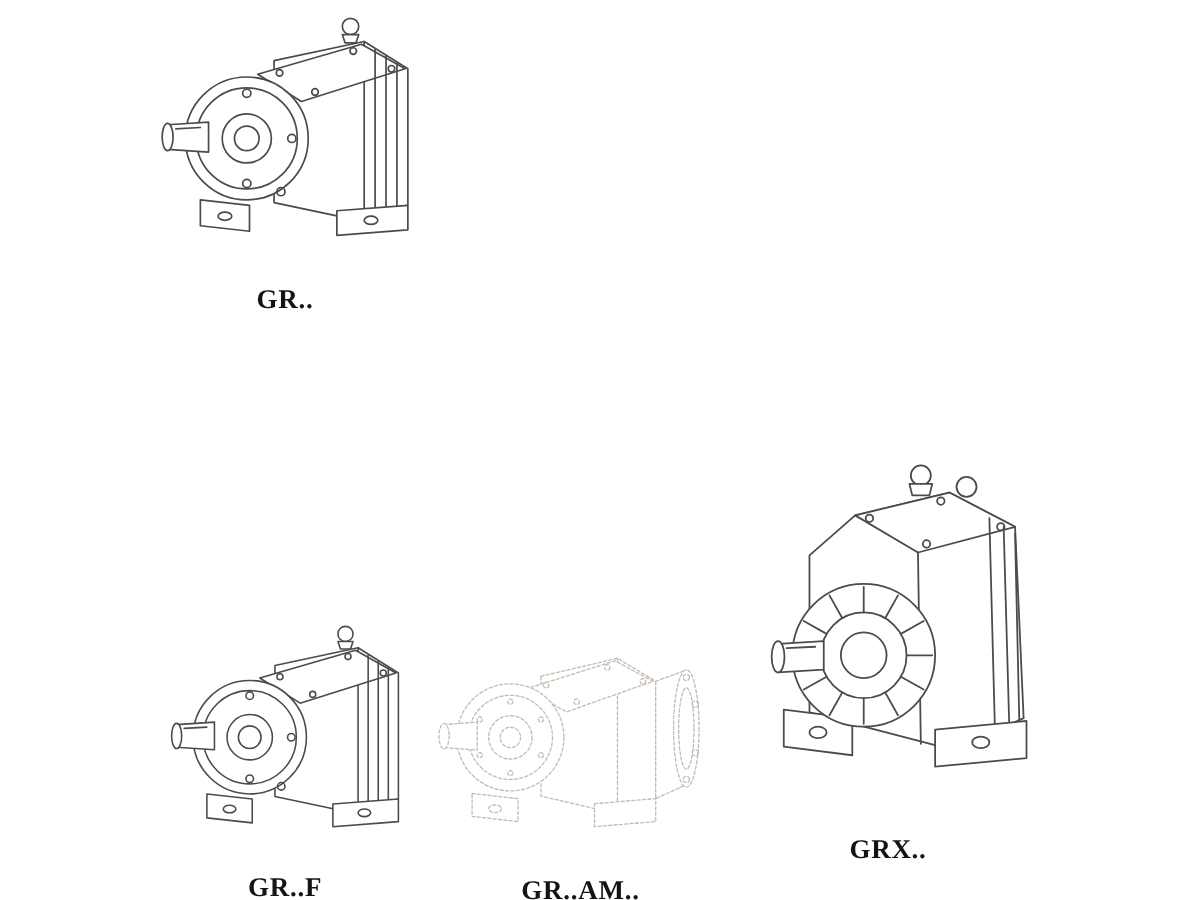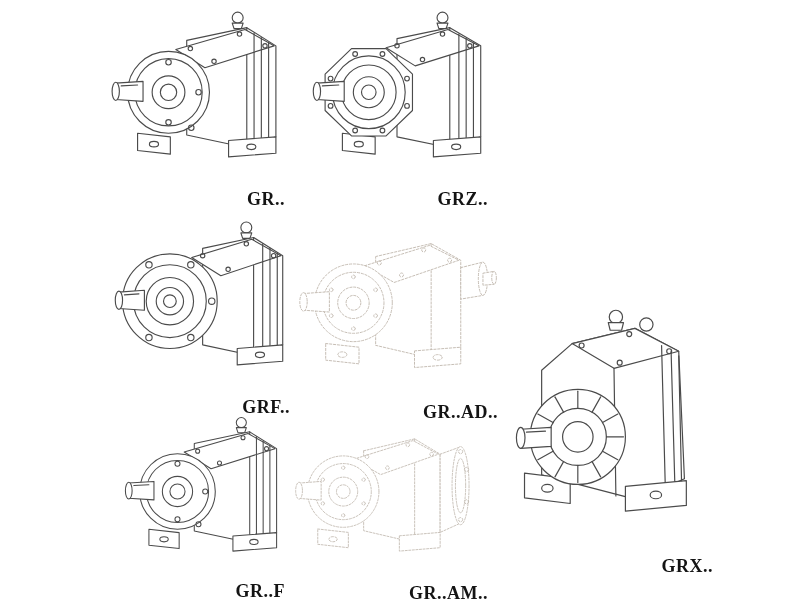--- a/index.html
+++ b/index.html
@@ -1,20 +1,20 @@
 <!DOCTYPE html>
 <html style="--bg: #ffffff; --line-color: #4b4b4b; --faint-color: #c4bcb3; --label-color: #141414;"><head>
 <meta charset="utf-8">
 <style>
   *{box-sizing:border-box}
   html,body{margin:0;padding:0}
   body{background:#fff}
   .canvas{position:relative;width:800px;height:600px;background:var(--bg,#fff);overflow:hidden;
           font-family:"Liberation Serif",serif}
-  .figure{position:absolute;display:flex;flex-direction:column;align-items:flex-end}
+  .figure{position:absolute;display:flex;flex-direction:column;align-items:center}
   .figure svg{display:block}
   .label{font-weight:700;font-size:18px;color:var(--label-color,#141414);
          letter-spacing:.5px;margin-top:3px;white-space:nowrap}
   .solid{color:var(--line-color,#4b4b4b)}
   .faint{color:var(--faint-color,#c4bcb3)}
   .figure use{stroke-width:1.25}
   .faint use{stroke-width:1.05;stroke-dasharray:2.4 1.8}
   .defs{position:absolute;width:0;height:0;overflow:hidden}
 </style>
 </head>
@@ -252,41 +252,23 @@
 
 <div class="canvas">
 
   <div class="figure solid" style="left:95px;top:4px;width:190px">
     <svg width="182" height="182">
         <use href="#sym-r"></use>
       </svg>
     <div class="label">GR..</div>
   </div>
 
-  <div class="figure solid" style="left:298px;top:4px;width:190px">
-    <svg width="182" height="182">
-        <use href="#sym-rz"></use>
-      </svg>
-    <div class="label">GRZ..</div>
-  </div>
-
-
-  <div class="figure solid" style="left:100px;top:212px;width:190px">
-    <svg width="182" height="182">
-        <use href="#sym-rf"></use>
-      </svg>
-    <div class="label">GRF..</div>
-  </div>
-
-  <div class="figure faint" style="left:288px;top:214px;width:210px">
-    <svg width="204" height="185">
-        <use href="#sym-ad"></use>
-      </svg>
-    <div class="label">GR..AD..</div>
-  </div>
+
+
+
 
   <div class="figure solid" style="left:95px;top:410px;width:190px">
     <svg width="168" height="168">
         <use href="#sym-r"></use>
       </svg>
     <div class="label">GR..F</div>
   </div>
 
   <div class="figure faint" style="left:286px;top:410px;width:202px">
     <svg width="196" height="170">

